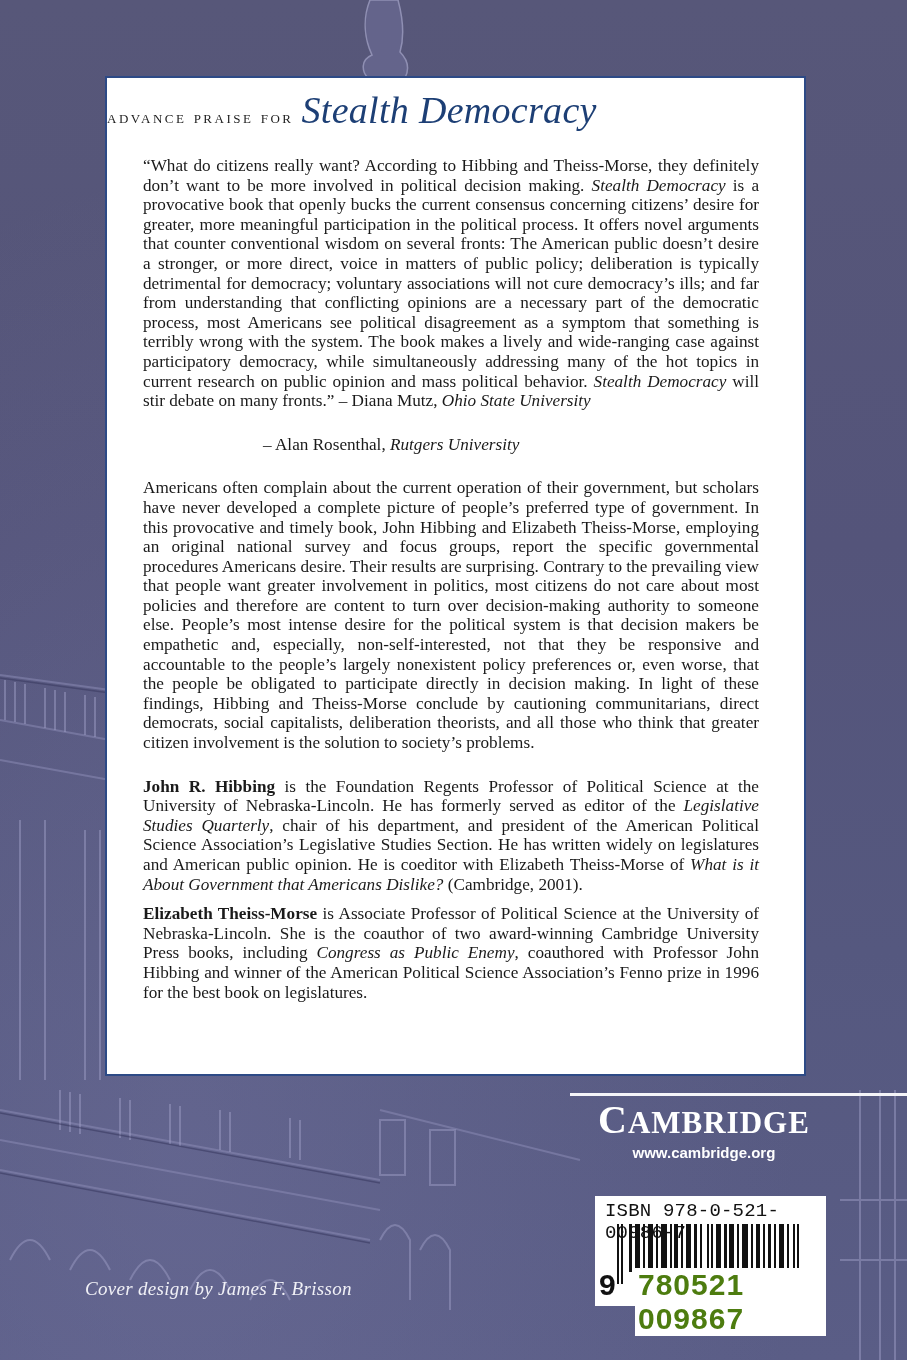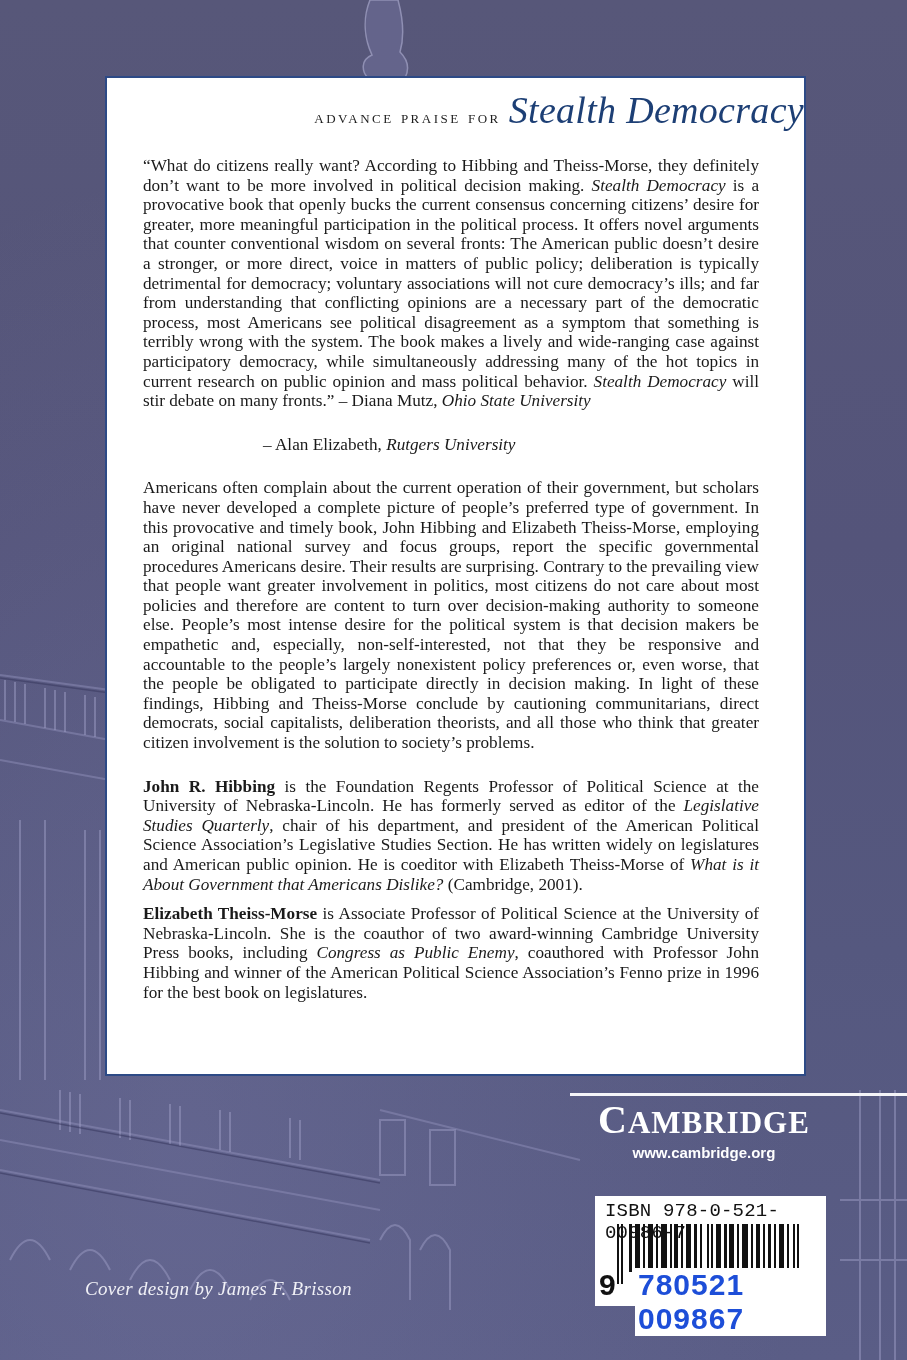--- a/index.html
+++ b/index.html
@@ -15,22 +15,22 @@
       linear-gradient(180deg, #575779 0%, #54547a 40%, #55587f 70%, #5a5d86 100%);
   }
   .bg svg { position: absolute; left: 0; top: 0; }
   .panel {
     position: absolute; left: 105px; top: 76px; width: 701px; height: 1000px;
     background: #ffffff;
     border: 2px solid #2d4a86;
     box-sizing: border-box;
   }
   .heading {
-    position: absolute; left: 16px; right: 0; top: 10px;
-    text-align: right; white-space: nowrap;
+    position: absolute; left: 0; right: 0; top: 10px;
+    text-align: left; white-space: nowrap;
   }
   .heading .lead {
     font-size: 19px; letter-spacing: 2.5px; color: #1d1d1d;
     font-variant: small-caps; text-transform: lowercase;
   }
   .heading .title {
     font-size: 38px; font-style: italic; color: #1d3f75;
     letter-spacing: 0.3px; margin-left: 4px;
   }
   .body-text {
@@ -66,21 +66,21 @@
     position: absolute; left: 595px; top: 1196px; width: 231px; height: 110px;
     background: #ffffff;
   }
   .isbn-label {
     position: absolute; left: 10px; top: 4px;
     font-family: Liberation Mono, monospace; font-size: 19px; color: #111;
     letter-spacing: 0.2px;
   }
   .bars { position: absolute; left: 22px; top: 28px; }
   .ean-first { position: absolute; left: 4px; top: 72px; font-family: "Liberation Sans", sans-serif; font-size: 30px; font-weight: bold; color:#111;}
-  .ean-rest { position: absolute; left: 40px; top: 72px; font-family: "Liberation Sans", sans-serif; font-size: 30px; font-weight: bold; color:#1d4ed8; background:#fff; padding: 0 3px; letter-spacing: 1px;}
+  .ean-rest { position: absolute; left: 40px; top: 72px; font-family: "Liberation Sans", sans-serif; font-size: 30px; font-weight: bold; color:#4d7c0f; background:#fff; padding: 0 3px; letter-spacing: 1px;}
   .credit {
     position: absolute; left: 85px; top: 1278px;
     font-style: italic; font-size: 19px; color: #f0f0f6; letter-spacing: 0.3px;
   }
   i { font-style: italic; }
   b { font-weight: bold; }
 </style>
 </head>
 <body>
 
@@ -126,21 +126,21 @@
   <div class="heading">
     <span class="lead">Advance praise for</span>
     <span class="title">Stealth Democracy</span>
   </div>
 
   <div class="body-text">
     <p>
       <span>“What do citizens really want? According to Hibbing and Theiss-Morse, they definitely don’t want to be more involved in political decision making. </span><i>Stealth Democracy</i><span> is a provocative book that openly bucks the current consensus concerning citizens’ desire for greater, more meaningful participation in the political process. It offers novel arguments that counter conventional wisdom on several fronts: The American public doesn’t desire a stronger, or more direct, voice in matters of public policy; deliberation is typically detrimental for democracy; voluntary associations will not cure democracy’s ills; and far from understanding that conflicting opinions are a necessary part of the democratic process, most Americans see political disagreement as a symptom that something is terribly wrong with the system. The book makes a lively and wide-ranging case against participatory democracy, while simultaneously addressing many of the hot topics in current research on public opinion and mass political behavior. </span><i>Stealth Democracy</i><span> will stir debate on many fronts.” – Diana Mutz, </span><i>Ohio State University</i>
     </p>
     <p>
-      <span class="attrib"><span>– Alan Elizabeth, </span><i>Rutgers University</i></span>
+      <span class="attrib"><span>– Alan Rosenthal, </span><i>Rutgers University</i></span>
     </p>
     <p>Americans often complain about the current operation of their government, but scholars have never developed a complete picture of people’s preferred type of government. In this provocative and timely book, John Hibbing and Elizabeth Theiss-Morse, employing an original national survey and focus groups, report the specific governmental procedures Americans desire. Their results are surprising. Contrary to the prevailing view that people want greater involvement in politics, most citizens do not care about most policies and therefore are content to turn over decision-making authority to someone else. People’s most intense desire for the political system is that decision makers be empathetic and, especially, non-self-interested, not that they be responsive and accountable to the people’s largely nonexistent policy preferences or, even worse, that the people be obligated to participate directly in decision making. In light of these findings, Hibbing and Theiss-Morse conclude by cautioning communitarians, direct democrats, social capitalists, deliberation theorists, and all those who think that greater citizen involvement is the solution to society’s problems.</p>
     <p class="bio">
       <b>John R. Hibbing</b><span> is the Foundation Regents Professor of Political Science at the University of Nebraska-Lincoln. He has formerly served as editor of the </span><i>Legislative Studies Quarterly</i><span>, chair of his department, and president of the American Political Science Association’s Legislative Studies Section. He has written widely on legislatures and American public opinion. He is coeditor with Elizabeth Theiss-Morse of </span><i>What is it About Government that Americans Dislike?</i><span> (Cambridge, 2001).</span>
     </p>
     <p class="bio">
       <b>Elizabeth Theiss-Morse</b><span> is Associate Professor of Political Science at the University of Nebraska-Lincoln. She is the coauthor of two award-winning Cambridge University Press books, including </span><i>Congress as Public Enemy</i><span>, coauthored with Professor John Hibbing and winner of the American Political Science Association’s Fenno prize in 1996 for the best book on legislatures.</span>
     </p>
   </div>
 </div>

